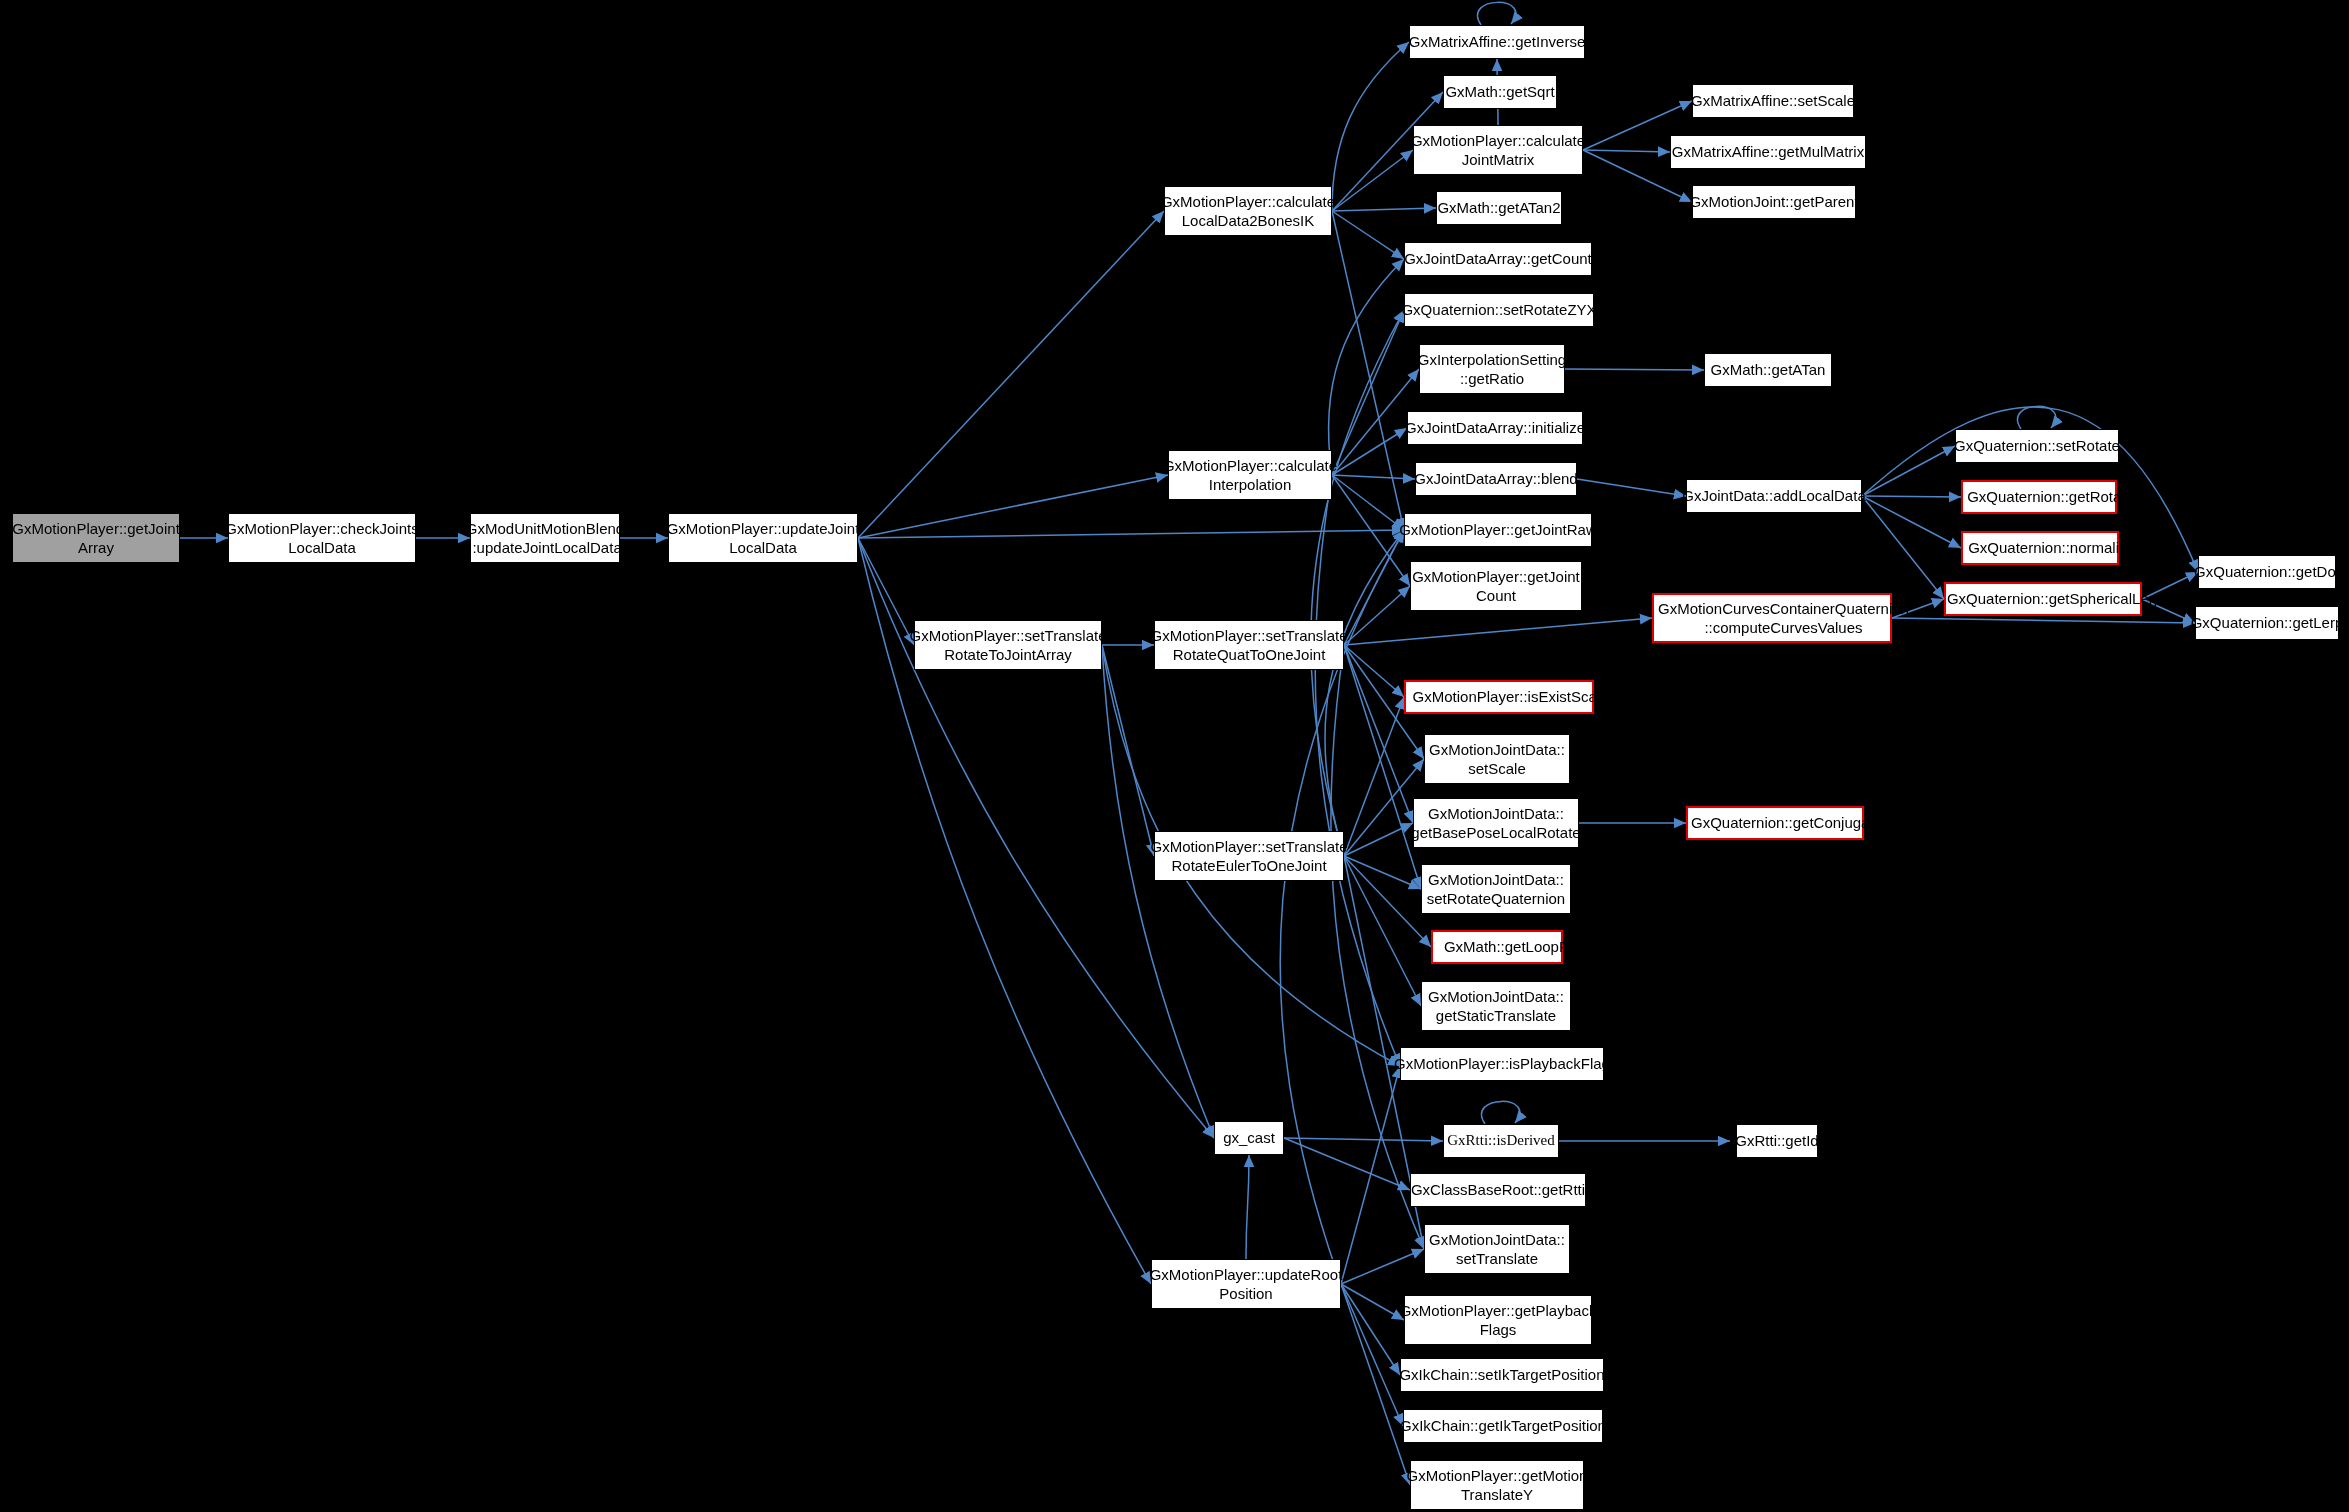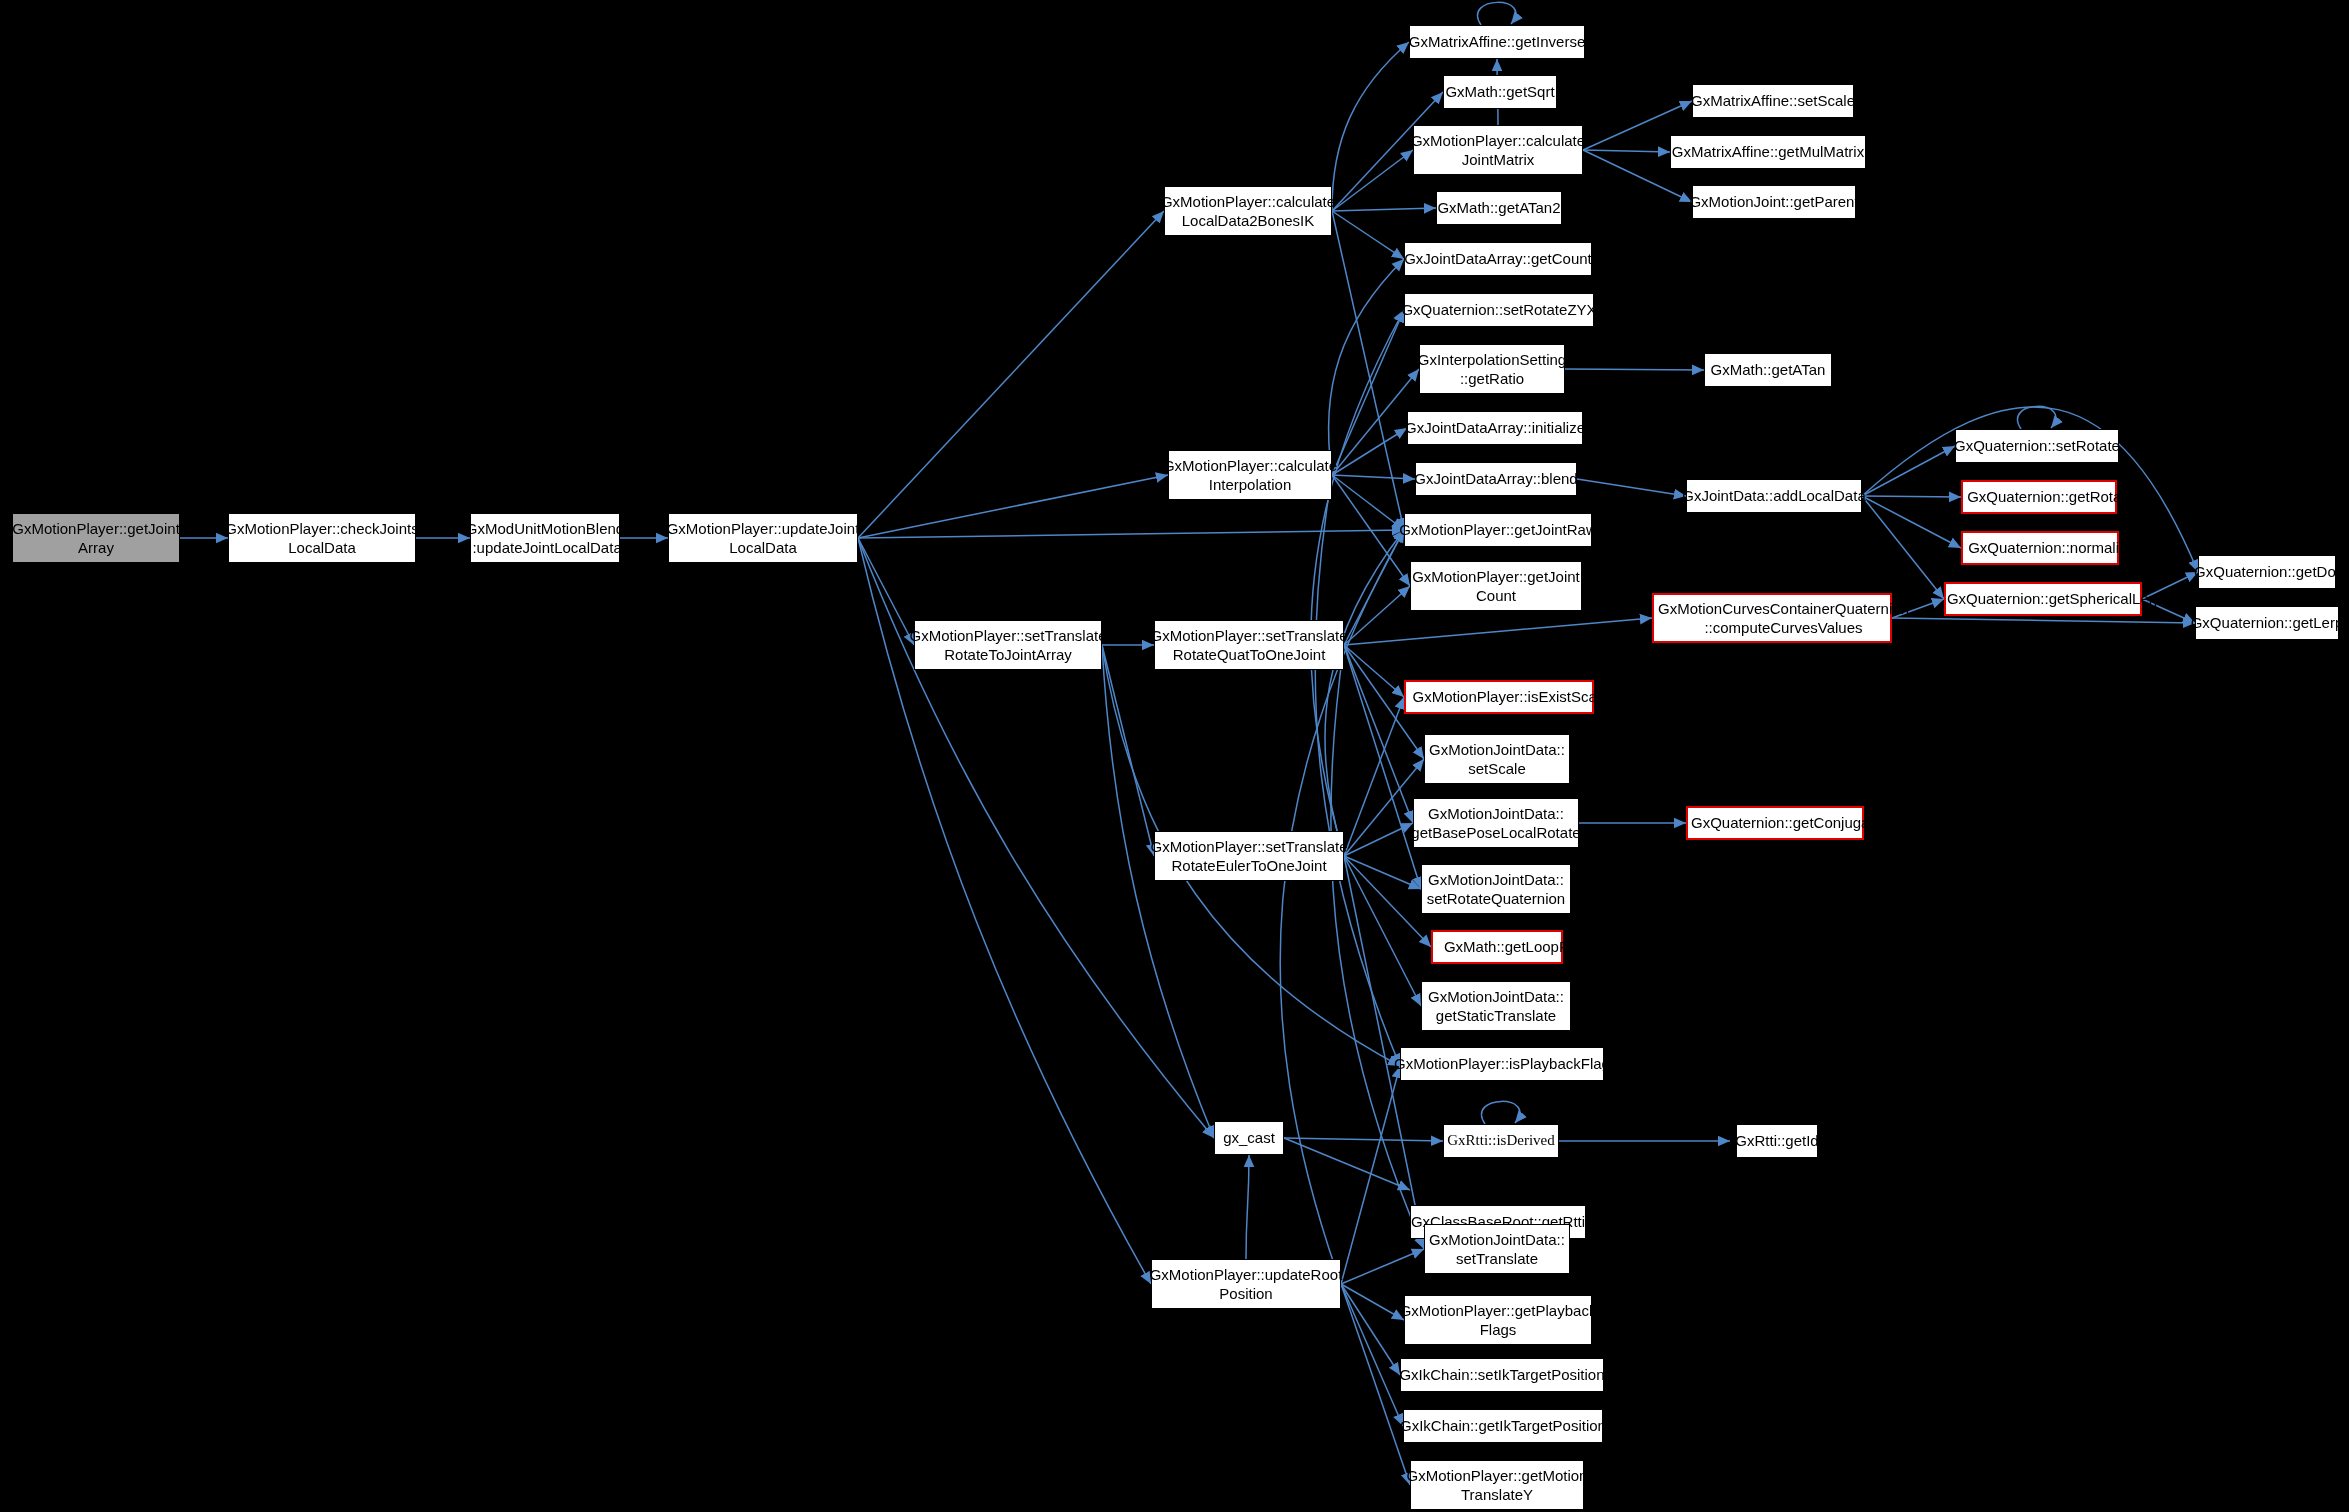--- a/index.html
+++ b/index.html
@@ -141,21 +141,21 @@
 setScale</div>
       <div class="node" style="left: 1413px; top: 798px; width: 166px; height: 50px;">GxMotionJointData::
 getBasePoseLocalRotate</div>
       <div class="node" style="left: 1421px; top: 864px; width: 150px; height: 50px;">GxMotionJointData::
 setRotateQuaternion</div>
       <div class="node red" style="left: 1431px; top: 930px; width: 132px; height: 34px;">GxMath::getLoopPI</div>
       <div class="node" style="left: 1421px; top: 981px; width: 150px; height: 50px;">GxMotionJointData::
 getStaticTranslate</div>
       <div class="node" style="left: 1400px; top: 1047px; width: 204px; height: 34px;">GxMotionPlayer::isPlaybackFlag</div>
       <div class="node" style="left: 1443px; top: 1124px; width: 116px; height: 34px; font-family: Liberation Serif, serif;">GxRtti::isDerived</div>
-      <div class="node" style="left: 1410px; top: 1205px; width: 176px; height: 34px;">GxClassBaseRoot::getRtti</div>
+      <div class="node" style="left: 1410px; top: 1173px; width: 176px; height: 34px;">GxClassBaseRoot::getRtti</div>
       <div class="node" style="left: 1424px; top: 1224px; width: 146px; height: 50px;">GxMotionJointData::
 setTranslate</div>
       <div class="node" style="left: 1404px; top: 1295px; width: 188px; height: 50px;">GxMotionPlayer::getPlayback
 Flags</div>
       <div class="node" style="left: 1400px; top: 1358px; width: 204px; height: 34px;">GxIkChain::setIkTargetPosition</div>
       <div class="node" style="left: 1403px; top: 1409px; width: 200px; height: 34px;">GxIkChain::getIkTargetPosition</div>
       <div class="node" style="left: 1410px; top: 1460px; width: 174px; height: 50px;">GxMotionPlayer::getMotion
 TranslateY</div>
       <div class="node" style="left: 1692px; top: 84px; width: 162px; height: 34px;">GxMatrixAffine::setScale</div>
       <div class="node" style="left: 1670px; top: 135px; width: 196px; height: 34px;">GxMatrixAffine::getMulMatrix</div>

